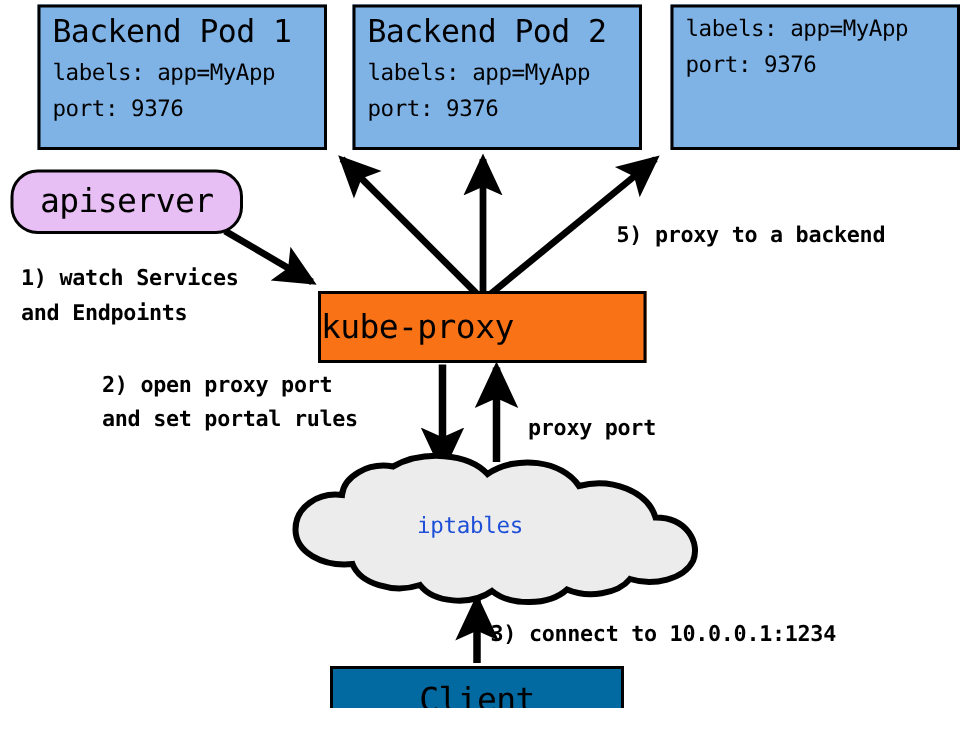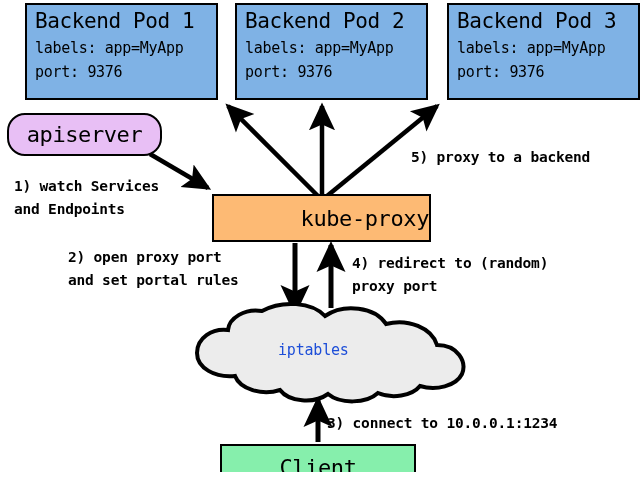--- a/index.html
+++ b/index.html
@@ -52,33 +52,33 @@
     align-items: center;
     justify-content: center;
   }
   .apiserver-label {
     font-size: 22px;
     color: #000;
     letter-spacing: -0.4px;
     white-space: nowrap;
   }
   .kubeproxy-box {
-    background: #fdba74;
+    background: #f97316;
     display: flex;
     align-items: center;
-    justify-content: flex-end;
+    justify-content: flex-start;
   }
   .kubeproxy-label {
     font-size: 22px;
     color: #000;
     letter-spacing: -0.4px;
     white-space: nowrap;
   }
   .client-box {
-    background: #86efac;
+    background: #0369a1;
     display: flex;
     align-items: center;
     justify-content: center;
   }
   .client-label {
     font-size: 22px;
     color: #000;
     letter-spacing: -0.4px;
     white-space: nowrap;
   }
@@ -148,21 +148,20 @@
     <div class="pod-line">port: 9376</div>
   </div>
 
   <div class="node-box pod-box" style="left:235px; top:3px; width:193px; height:97px;">
     <div class="pod-title">Backend Pod 2</div>
     <div class="pod-line">labels: app=MyApp</div>
     <div class="pod-line">port: 9376</div>
   </div>
 
   <div class="node-box pod-box" style="left:447px; top:3px; width:193px; height:97px;">
-    <div class="pod-title">Backend Pod 3</div>
     <div class="pod-line">labels: app=MyApp</div>
     <div class="pod-line">port: 9376</div>
   </div>
 
   <div class="node-box apiserver-box" style="left:7px; top:113px; width:155px; height:43px;border-radius:18px;">
     <div class="apiserver-label">apiserver</div>
   </div>
 
   <div class="node-box kubeproxy-box" style="left:212px; top:194px; width:219px; height:48px;">
     <div class="kubeproxy-label">kube-proxy</div>
@@ -175,18 +174,17 @@
   </div>
 
   <div class="annotation" style="left:14px; top:175px;">1) watch Services</div>
   <div class="annotation" style="left:14px; top:198px;">and Endpoints</div>
 
   <div class="annotation" style="left:68px; top:246px;">2) open proxy port</div>
   <div class="annotation" style="left:68px; top:269px;">and set portal rules</div>
 
   <div class="annotation" style="left:327px; top:412px;">3) connect to 10.0.0.1:1234</div>
 
-  <div class="annotation" style="left:352px; top:252px;">4) redirect to (random)</div>
   <div class="annotation" style="left:352px; top:275px;">proxy port</div>
 
   <div class="annotation" style="left:411px; top:146px;">5) proxy to a backend</div>
 
 </div>
 
 </body></html>

